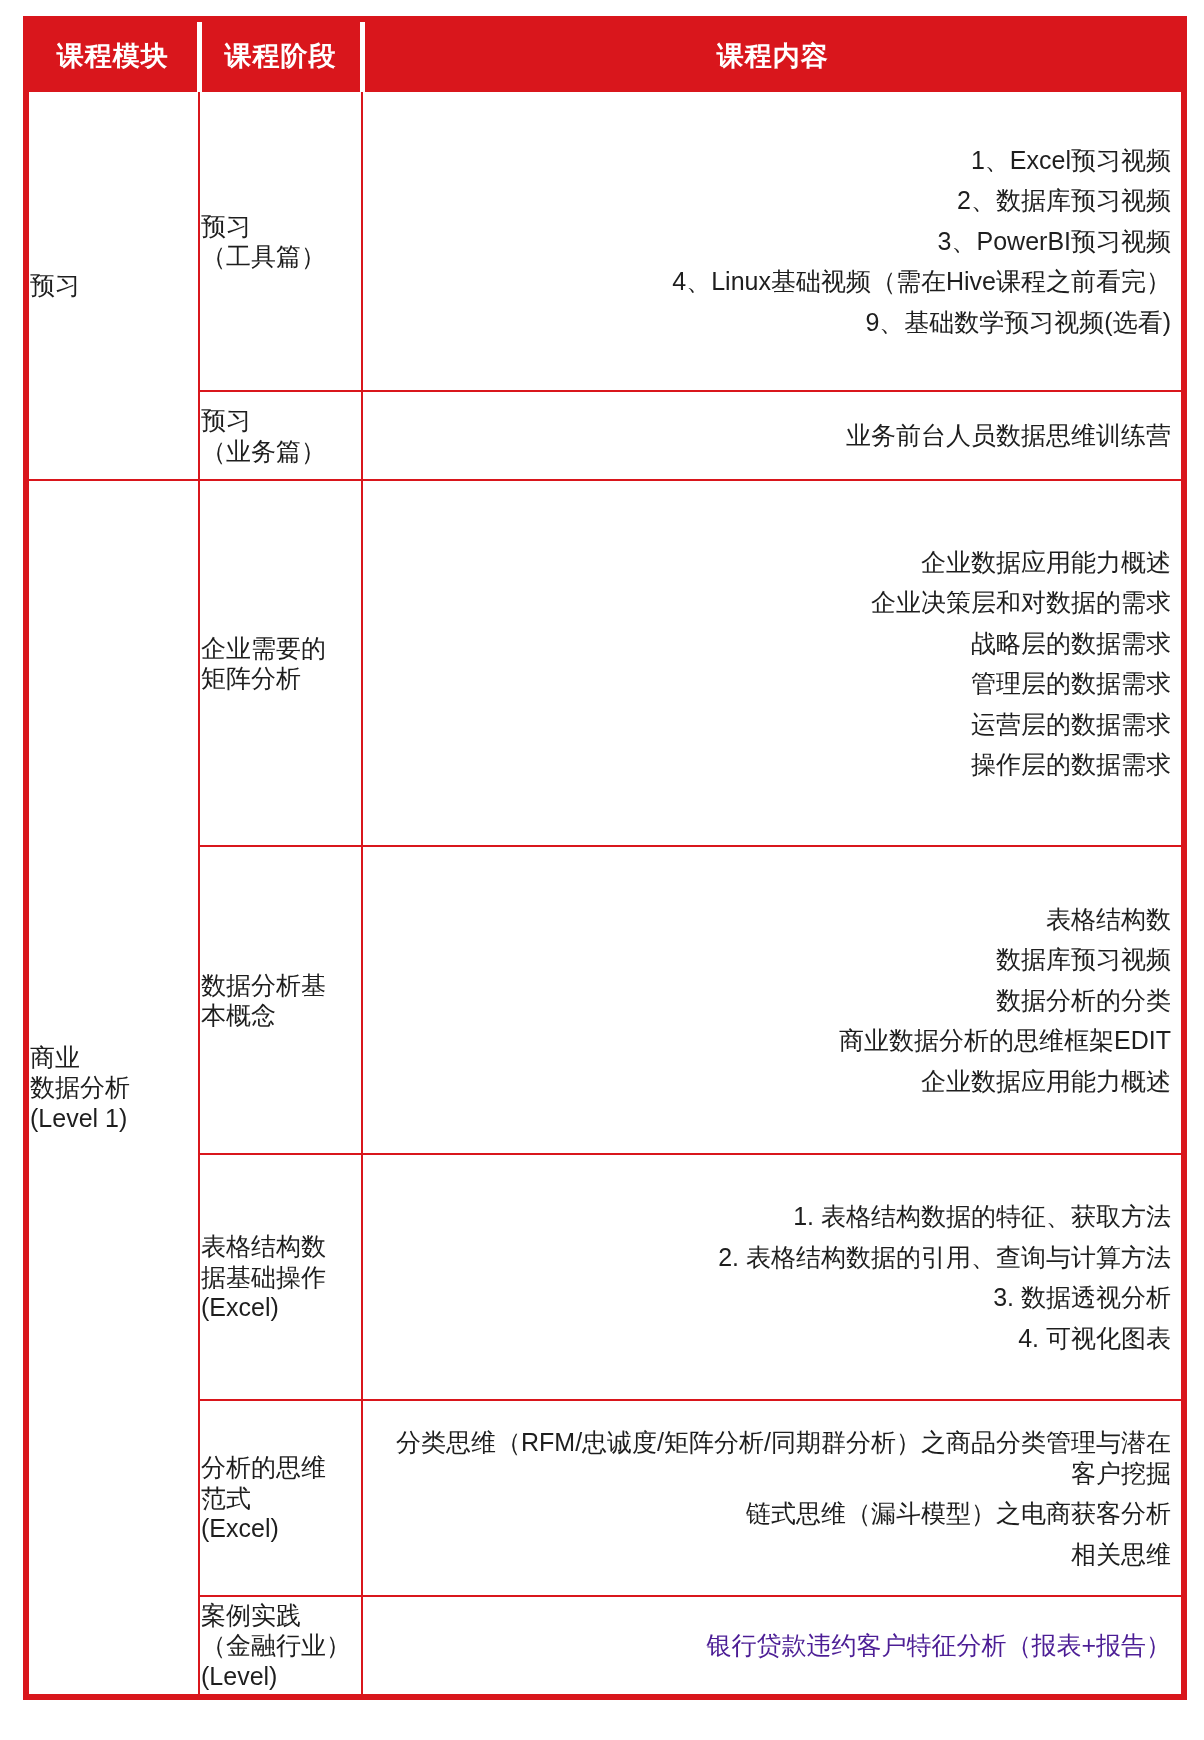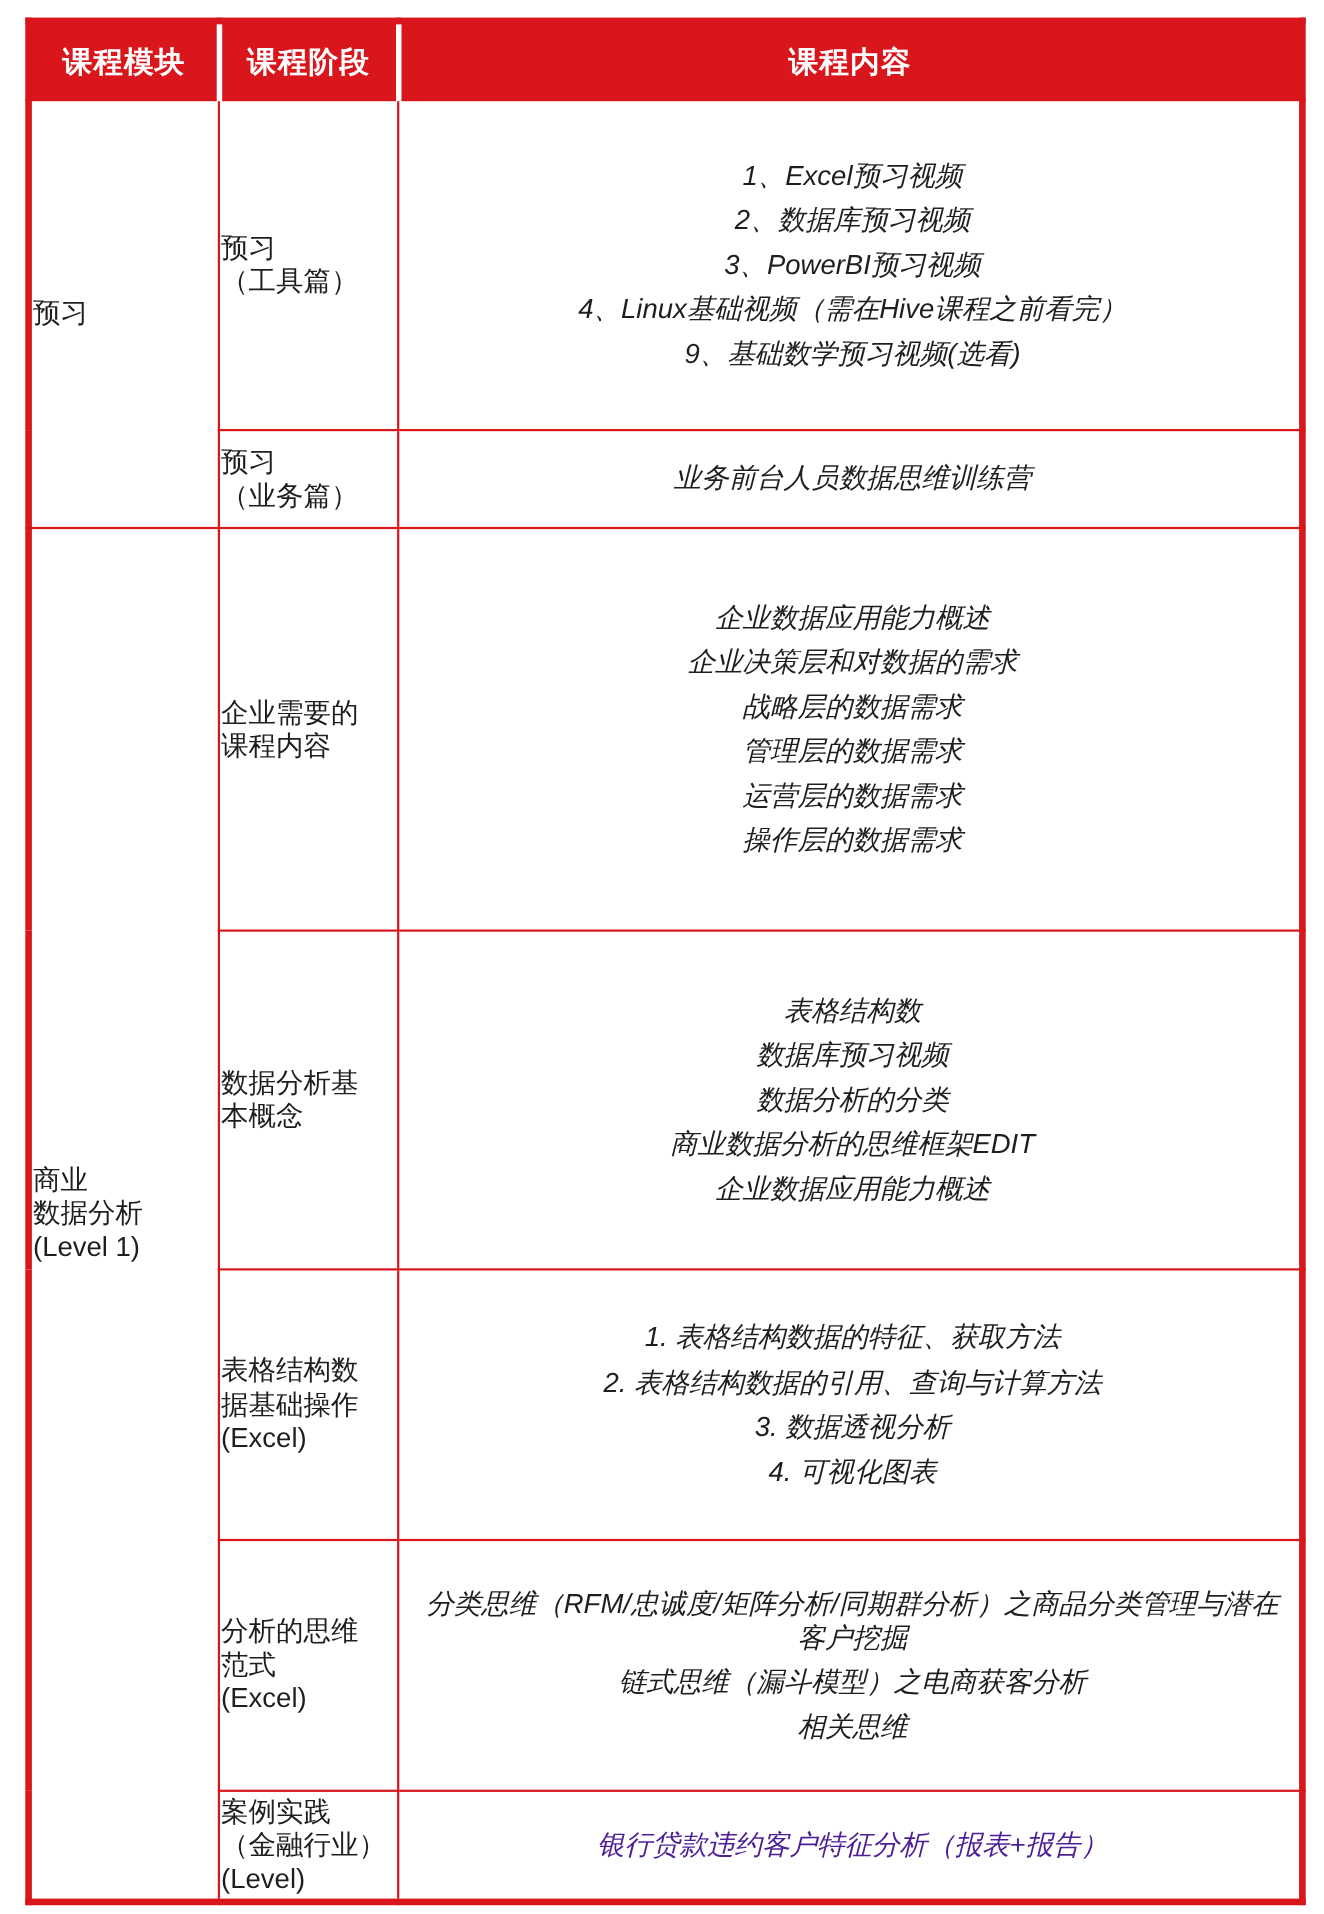--- a/index.html
+++ b/index.html
@@ -39,30 +39,30 @@
 
   tbody td {
     border: 2px solid #d9161c;
     vertical-align: middle;
     font-size: 25px;
     line-height: 1.22;
   }
   td.module-cell, td.stage-cell {
     white-space: pre-line;
   }
-  td.content-cell { text-align: center; padding: 14px 10px 14px 16px; font-style: italic; }
+  td.content-cell { text-align: right; padding: 14px 10px 14px 16px; }
   .item { margin: 10px 0; }
   .item.red-item { color: #4c1d95; }
 
   tr.r1 { height: 300px; }
   tr.r2 { height: 89px;  }
   tr.r3 { height: 366px; }
   tr.r4 { height: 308px; }
   tr.r5 { height: 246px; }
-  tr.r6 { height: 228px; }
+  tr.r6 { height: 196px; }
   tr.r7 { height: 101px; }
 </style>
 </head>
 <body>
 
 <div class="page">
   <table class="course-table">
     <colgroup>
         <col class="c1">
         <col class="c2">
@@ -93,21 +93,21 @@
 （业务篇）</td>
         <td class="content-cell">
           <div class="item">业务前台人员数据思维训练营</div>
         </td>
       </tr>
       <tr class="r3">
         <td class="module-cell" rowspan="5">商业
 数据分析
 (Level 1)</td>
         <td class="stage-cell">企业需要的
-课程内容</td>
+矩阵分析</td>
         <td class="content-cell">
           <div class="item">企业数据应用能力概述</div>
           <div class="item">企业决策层和对数据的需求</div>
           <div class="item">战略层的数据需求</div>
           <div class="item">管理层的数据需求</div>
           <div class="item">运营层的数据需求</div>
           <div class="item">操作层的数据需求</div>
         </td>
       </tr>
       <tr class="r4">

